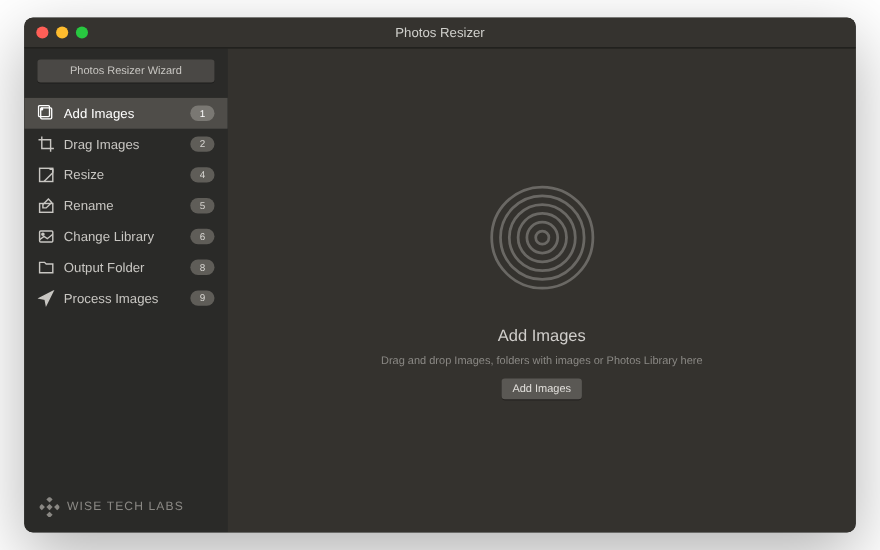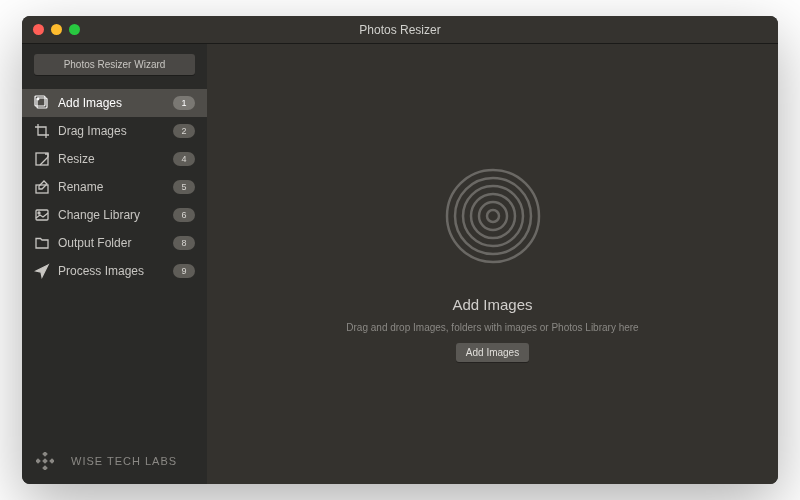--- a/index.html
+++ b/index.html
@@ -120,21 +120,21 @@
       padding: 0 5px;
     }
     .sidebar-item.active .badge {
       background: #7a7873;
       color: #fff;
     }
     .brand {
       padding: 14px 14px;
       display: flex;
       align-items: center;
-      gap: 17px;
+      gap: 7px;
       color: #8a8884;
       font-size: 11px;
       letter-spacing: 1px;
     }
     .brand svg {
       flex-shrink: 0;
     }
     .main {
       flex: 1;
       background: #34322e;

